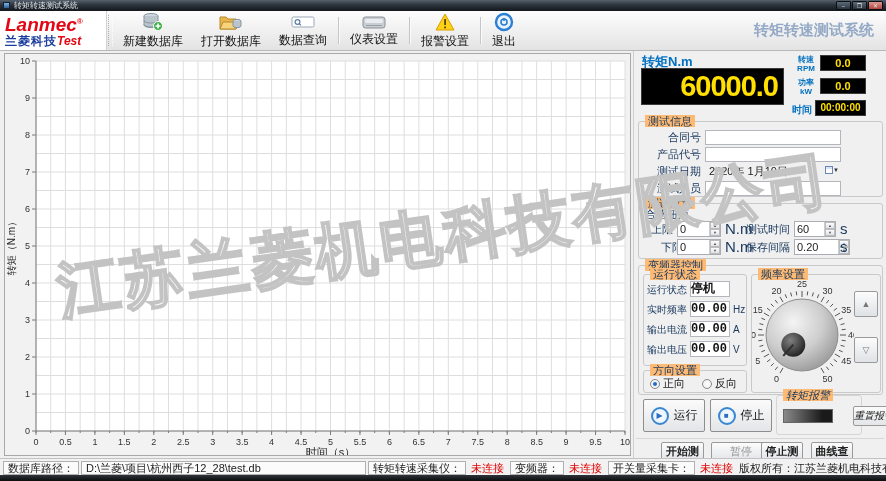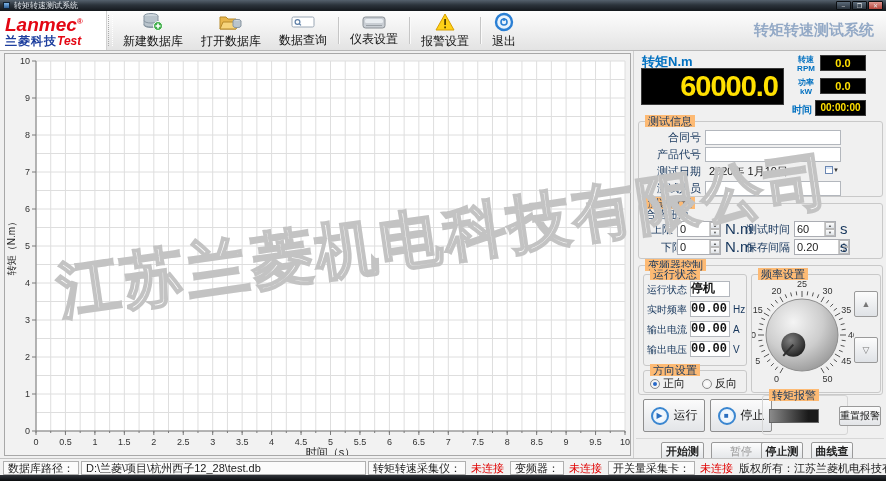--- a/index.html
+++ b/index.html
@@ -566,21 +566,21 @@
     </div>
 
     <div class="cmd-btn" style="left:9px;top:348px;width:62px;height:33px;">
       <span class="cmd-ico">▶</span>
       <span>运行</span>
     </div>
     <div class="cmd-btn" style="left:76px;top:348px;width:62px;height:33px;">
       <span class="cmd-ico">■</span>
       <span>停止</span>
     </div>
-    <div class="grp" style="left:128px;top:344px;width:86px;height:40px;border-color:#d5d5d5;">
+    <div class="grp" style="left:142px;top:344px;width:86px;height:40px;border-color:#d5d5d5;font-style:italic;">
       <span class="grp-title">转矩报警</span>
       <div class="led" style="left:6px;top:13px;"></div>
       <div class="sm-btn" style="left:60px;top:10px;width:42px;line-height:18px;margin-left:16px;">重置报警</div>
     </div>
 
     <div class="panel-sep"></div>
 
     <div class="test-btn" style="left:27px;width:43px;">开始测试</div>
     <div class="test-btn disabled" style="left:77px;width:60px;">暂停</div>
     <div class="test-btn" style="left:127px;width:42px;">停止测试</div>

